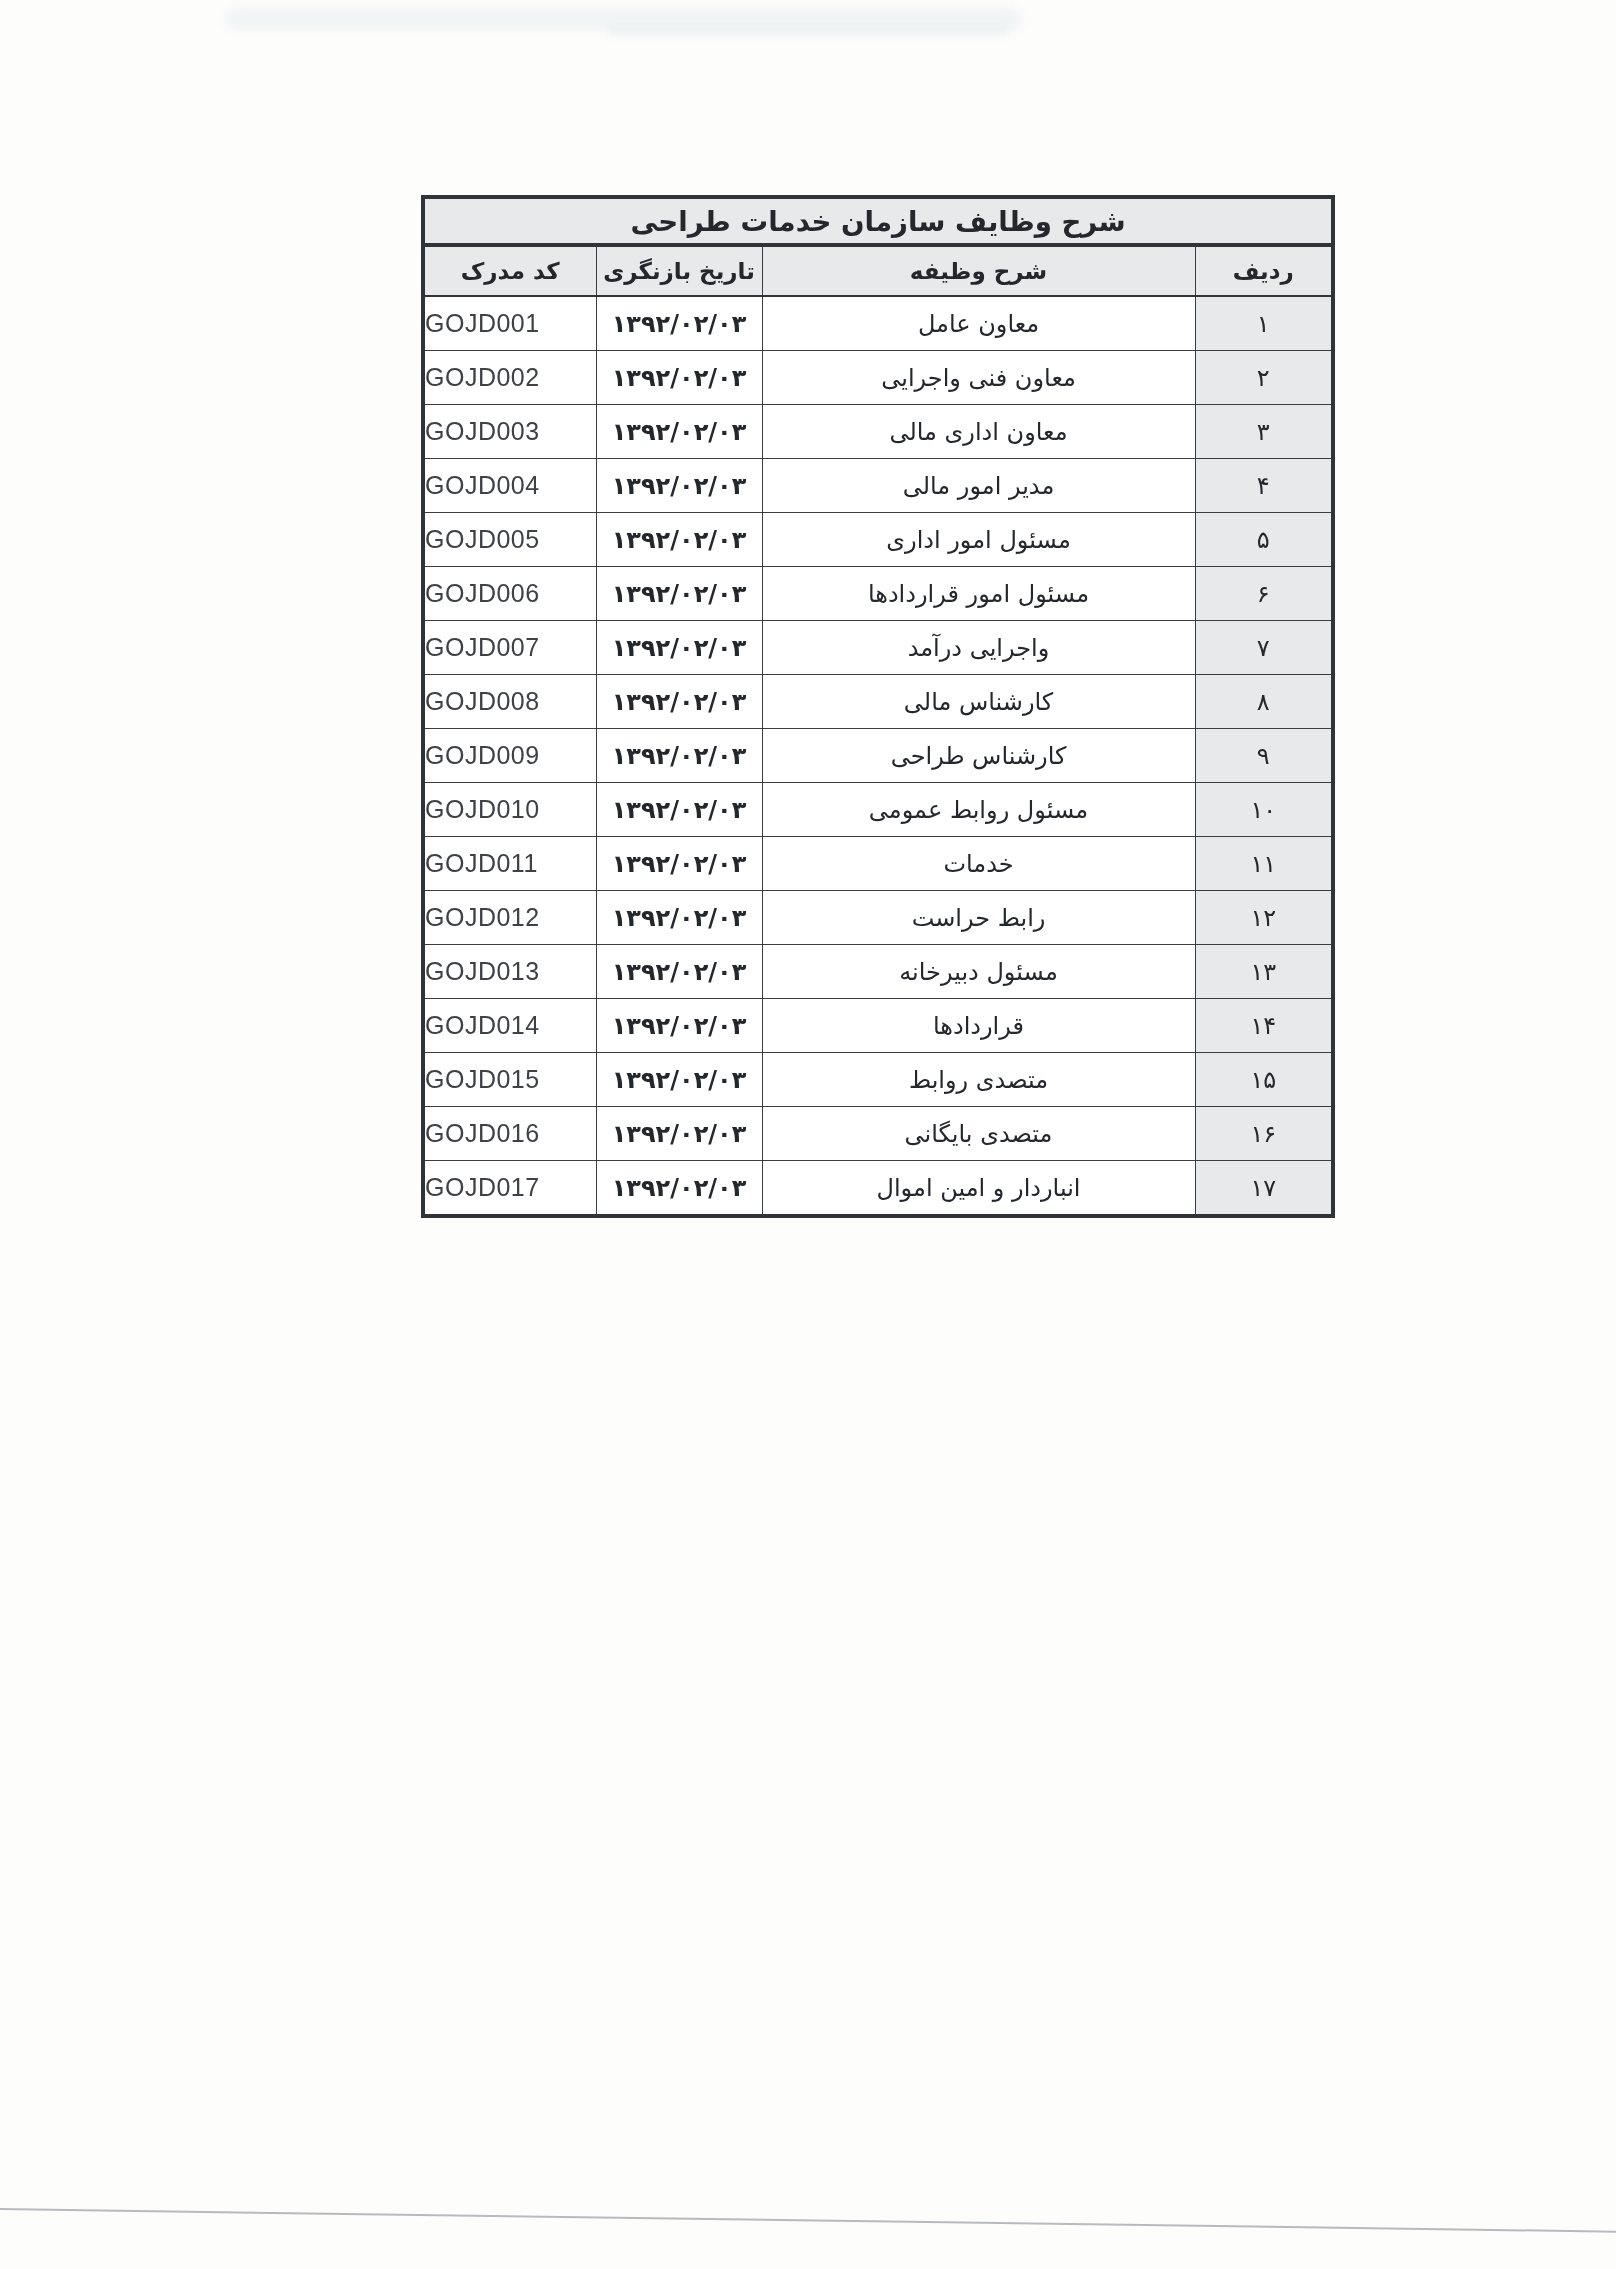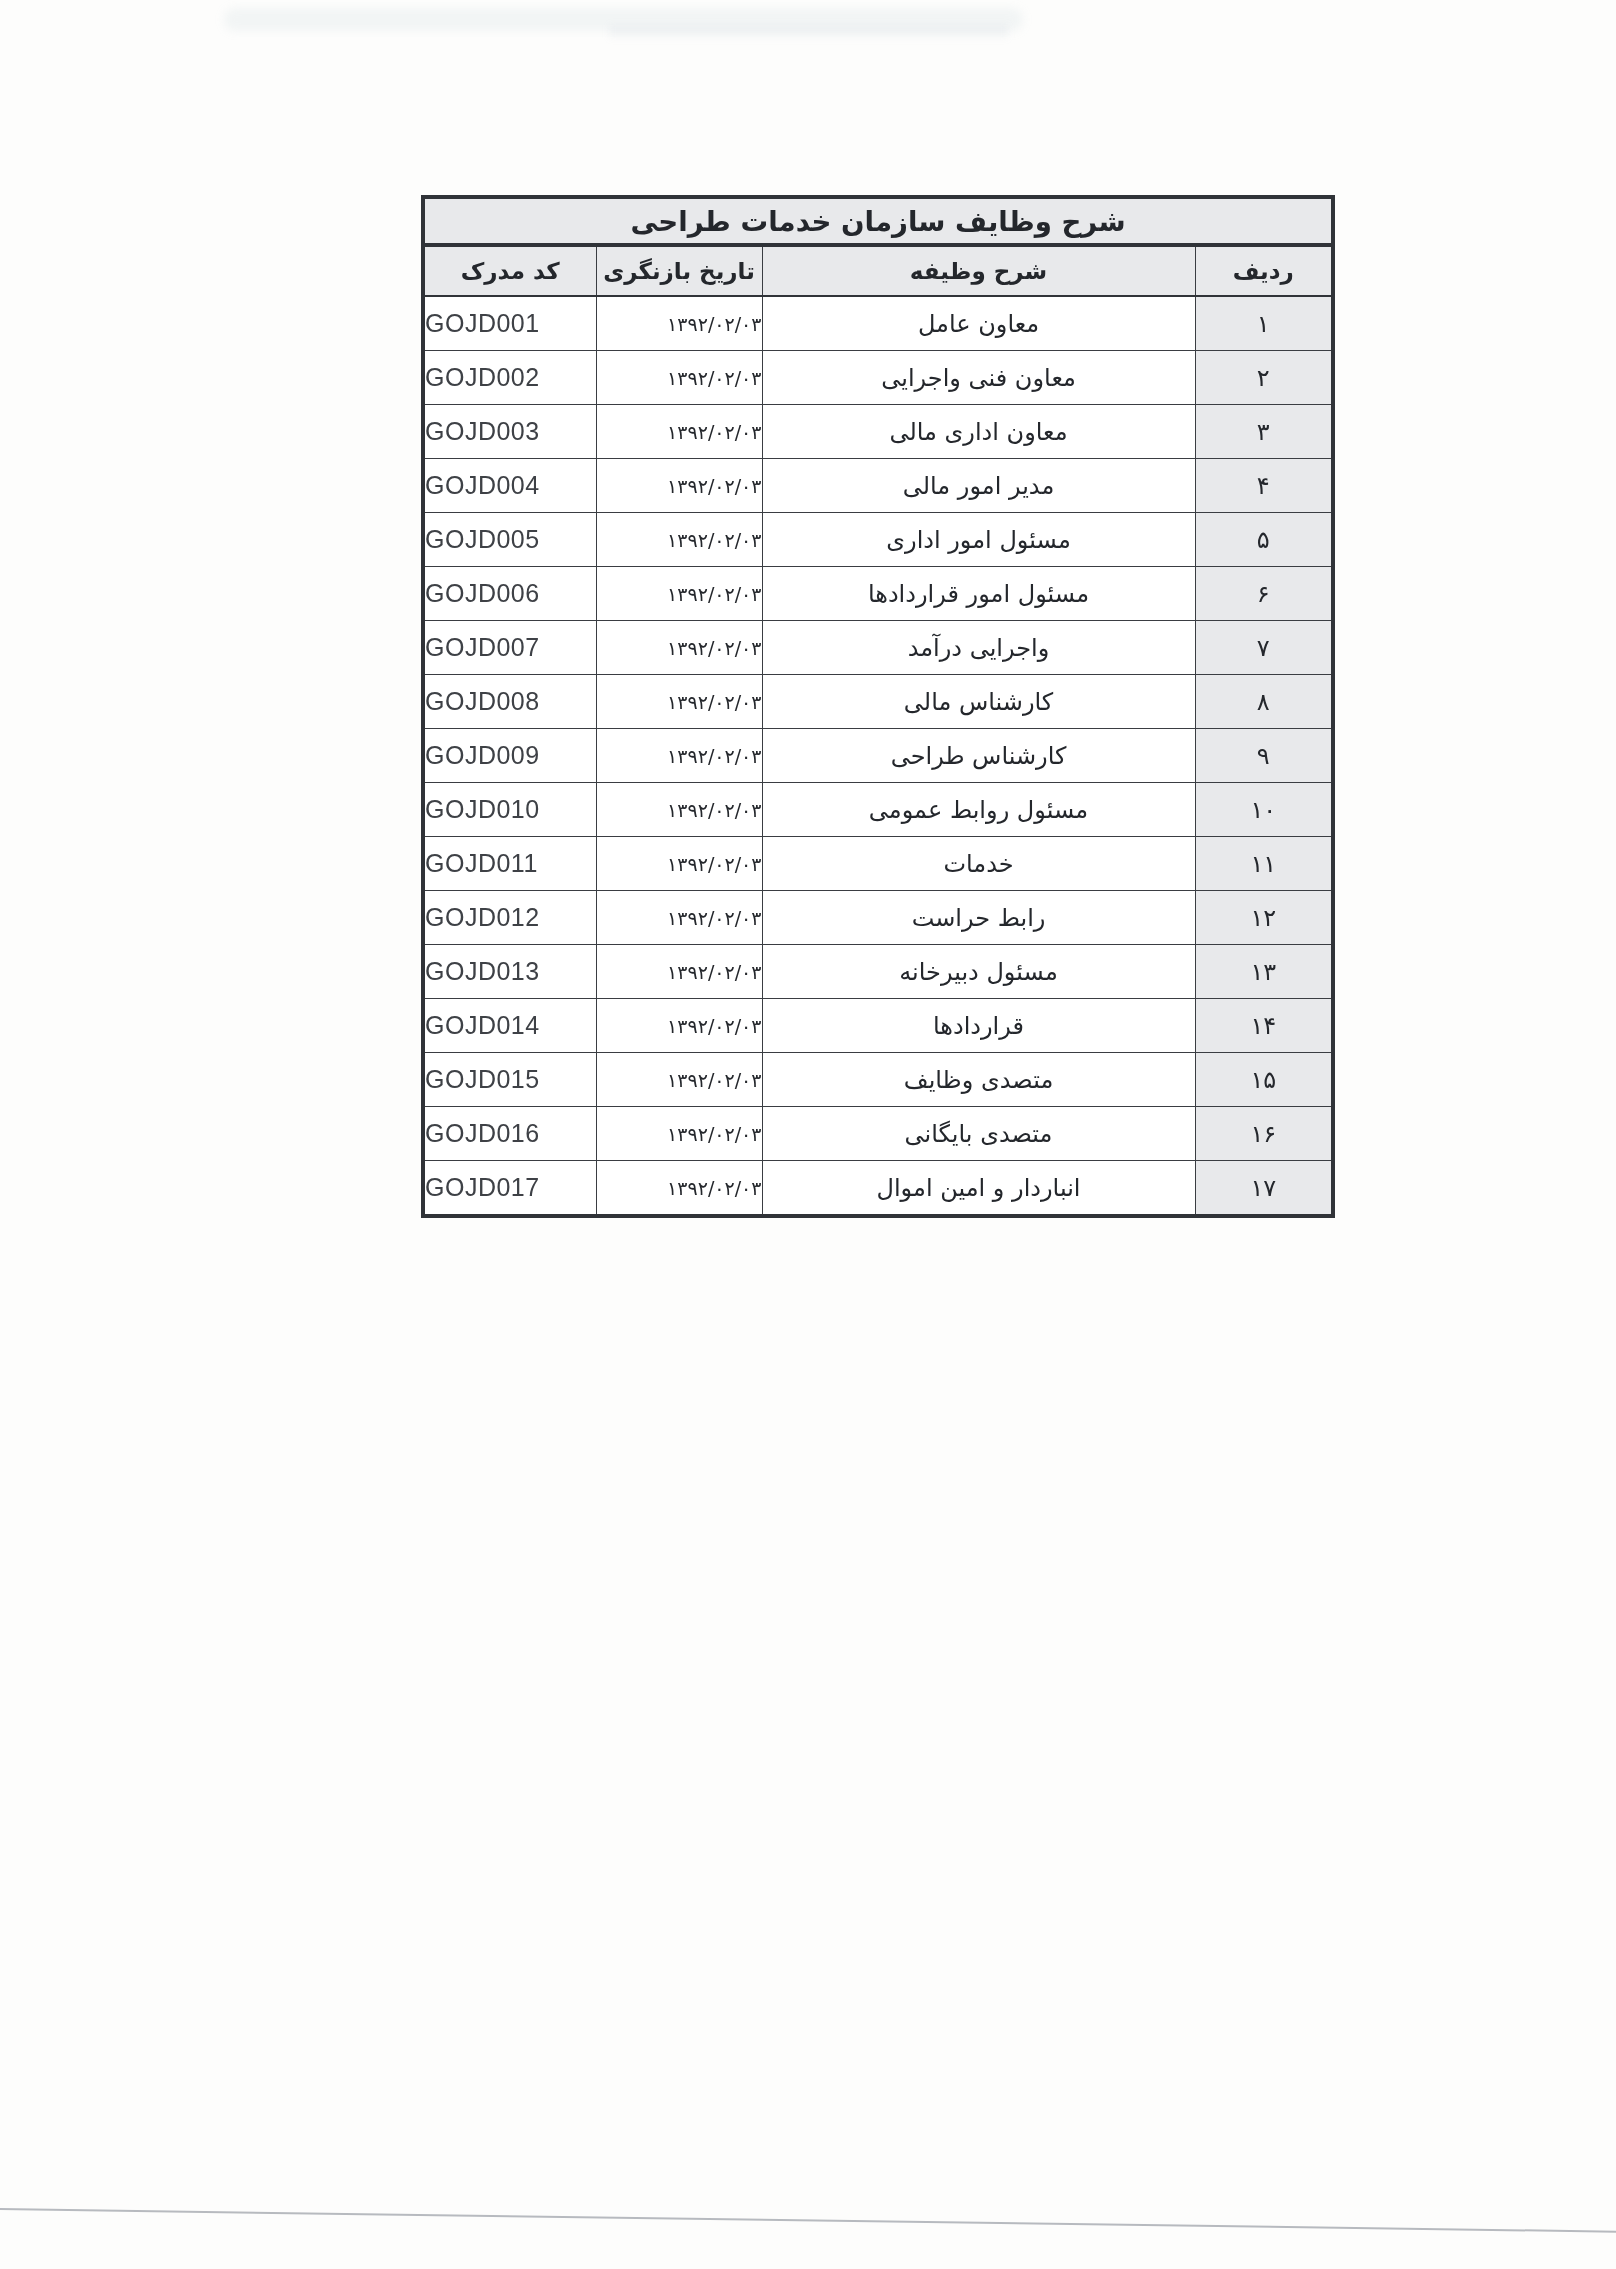--- a/index.html
+++ b/index.html
@@ -90,22 +90,23 @@
   .cell-radif {
     background: var(--shaded-cell-bg, #e8e9eb) !important;
     text-align: center;
     font-size: 24px;
   }
   .cell-duty {
     text-align: center;
     font-size: 24px;
   }
   .cell-date {
-    font-size: 19px;
-    font-weight: 400;
+    text-align: center;
+    font-size: 24px;
+    font-weight: 700;
   }
   .cell-code {
     direction: ltr;
     text-align: left;
     padding-left: 2.9px;
     font-family: "Liberation Sans", sans-serif;
     font-size: 25px;
     letter-spacing: 0.5px;
     color: var(--code-text, #3e4146);
   }
@@ -216,21 +217,21 @@
     <td class="cell-code">GOJD013</td>
   </tr>
         <tr class="data-row">
     <td class="cell-radif">۱۴</td>
     <td class="cell-duty">قراردادها</td>
     <td class="cell-date">۱۳۹۲/۰۲/۰۳</td>
     <td class="cell-code">GOJD014</td>
   </tr>
         <tr class="data-row">
     <td class="cell-radif">۱۵</td>
-    <td class="cell-duty">متصدی وظایف</td>
+    <td class="cell-duty">متصدی روابط</td>
     <td class="cell-date">۱۳۹۲/۰۲/۰۳</td>
     <td class="cell-code">GOJD015</td>
   </tr>
         <tr class="data-row">
     <td class="cell-radif">۱۶</td>
     <td class="cell-duty">متصدی بایگانی</td>
     <td class="cell-date">۱۳۹۲/۰۲/۰۳</td>
     <td class="cell-code">GOJD016</td>
   </tr>
         <tr class="data-row">

